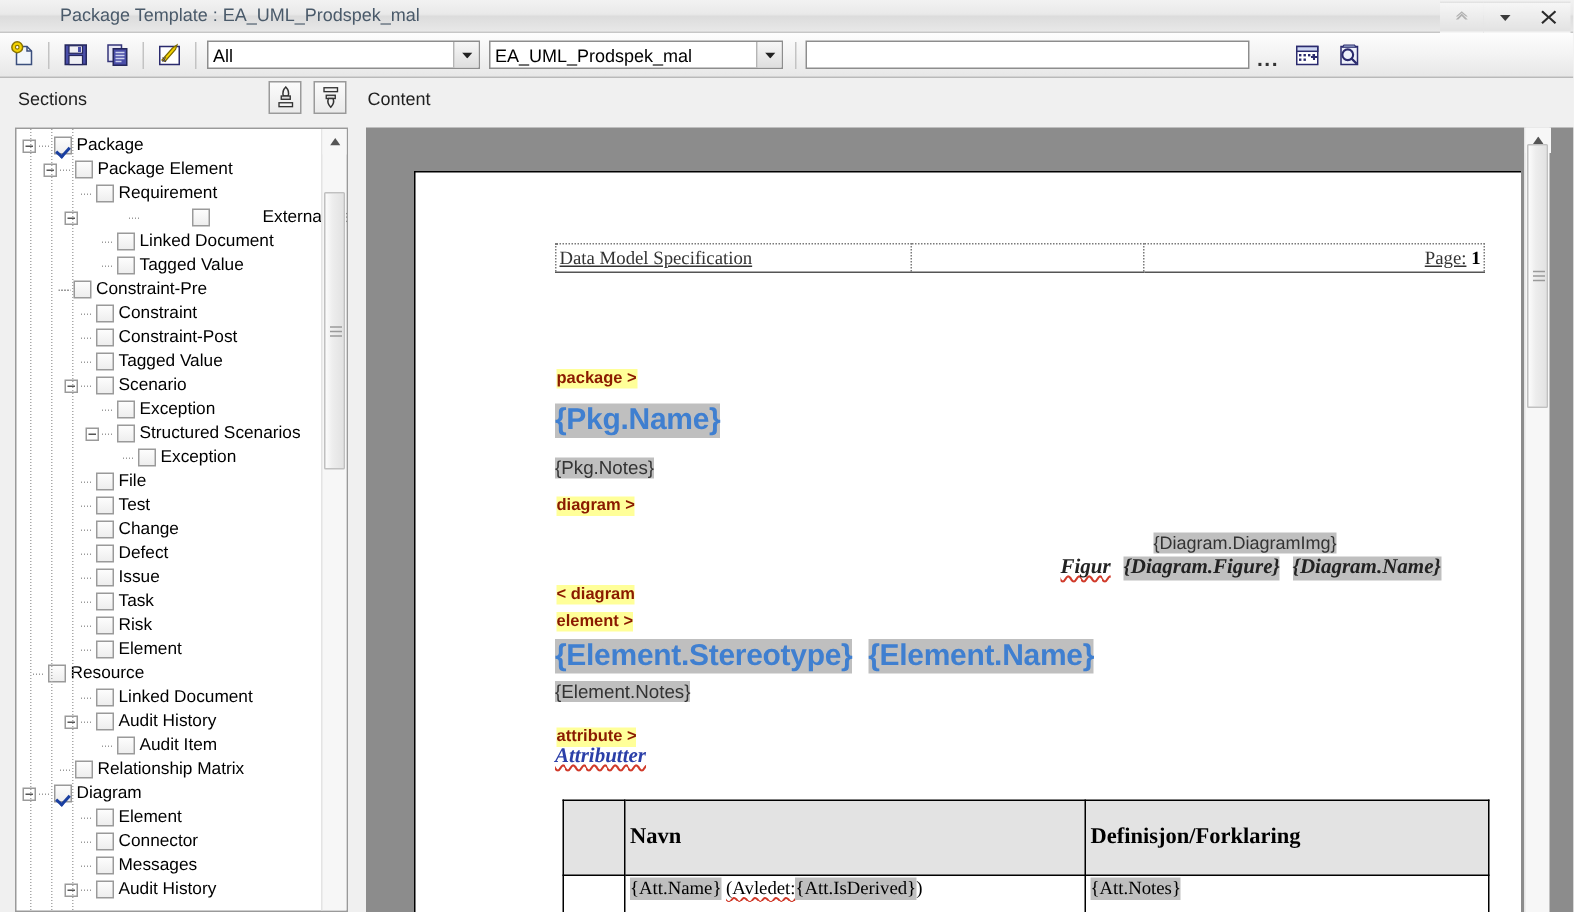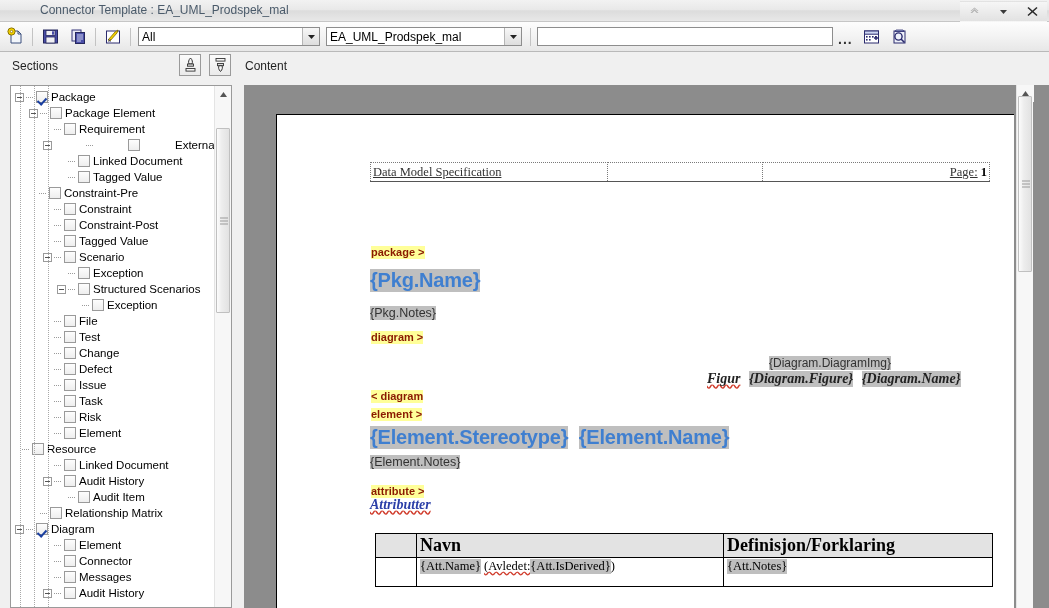--- a/index.html
+++ b/index.html
@@ -271,31 +271,31 @@
     position:absolute; left:98px; top:418px; width:618px;
     border-collapse:collapse;
     font-family:"Liberation Serif", serif;
     font-size:12.5px;
   }
   .att-table td { border:1px solid #000; padding:1px 3px; vertical-align:top; }
   .att-table .c1 { width:34px; background:#e3e3e3; }
   .att-table .c1b { width:34px; background:#fff; }
   .att-table th {
     border:1px solid #000; background:#e3e3e3;
-    text-align:left; padding:1px 3px;
-    font-weight:bold; font-size:18px;
+    text-align:left; padding:16px 3px;
+    font-weight:bold; font-size:15px;
   }
 </style>
 </head>
 <body>
 
 <div id="app">
 
   <div class="titlebar">
-    <div class="title-text">Connector Template : EA_UML_Prodspek_mal</div>
+    <div class="title-text">Package Template : EA_UML_Prodspek_mal</div>
     <div class="win-btns">
       <div class="win-btn disabled">
         <svg width="11" height="9" viewBox="0 0 11 9">
           <path d="M5.5 2 L9.5 6 L7.8 6 L5.5 3.7 L3.2 6 L1.5 6 Z" fill="#b2b2b2"></path>
           <path d="M5.5 0.5 L9.5 4 L8.3 4 L5.5 1.6 L2.7 4 L1.5 4 Z" fill="#b2b2b2"></path>
         </svg>
       </div>
       <div class="win-btn">
         <svg width="11" height="9" viewBox="0 0 11 9">
           <path d="M2 3 L9 3 L5.5 7 Z" fill="#3a3a3a"></path>

